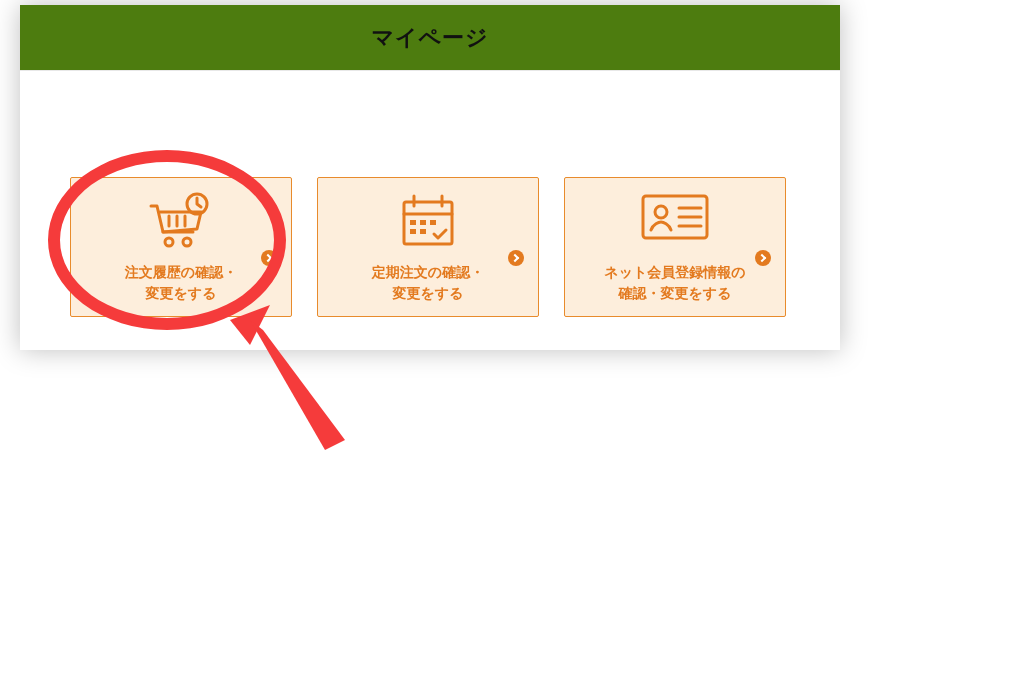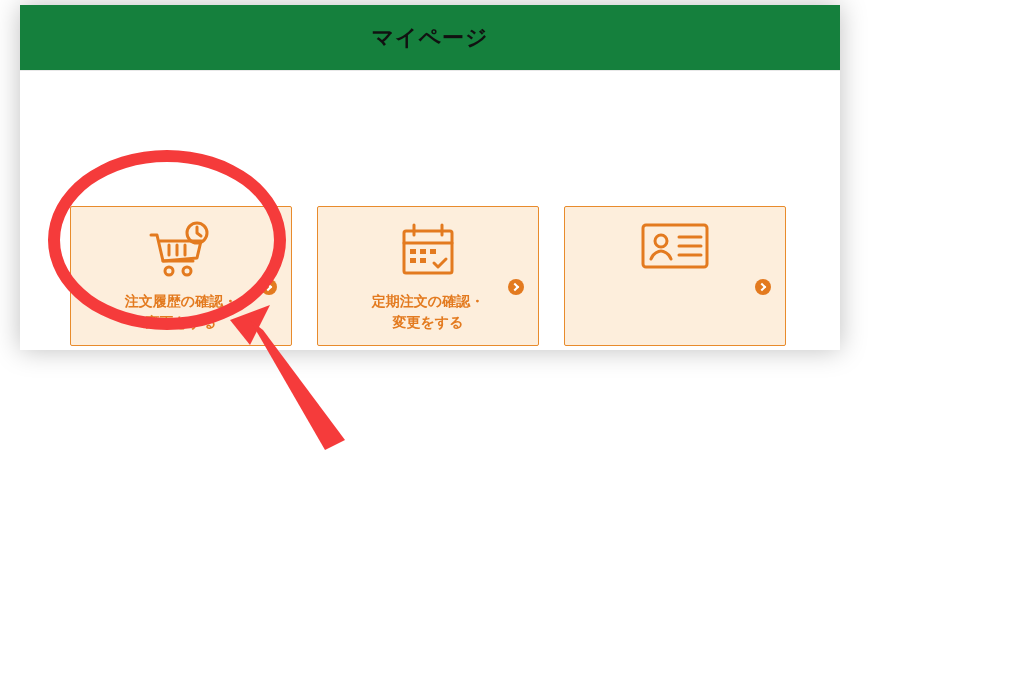--- a/index.html
+++ b/index.html
@@ -2,36 +2,36 @@
 <html><head>
 <meta charset="utf-8">
 <style>
   html,body{margin:0;padding:0;width:1024px;height:683px;background:#fff;font-family:"Hiragino Kaku Gothic ProN","Yu Gothic","Meiryo",sans-serif;}
   .panel{
     position:absolute;left:20px;top:5px;width:820px;height:345px;
     background:#fff;
     box-shadow:0 0 25px rgba(0,0,0,0.25);
   }
   .titlebar{
-    width:100%;height:65px;background:#15803d;
+    width:100%;height:65px;background:#4d7c0f;
     display:flex;align-items:center;justify-content:center;
     border-bottom:1px solid #e8e8e8;
   }
   .titlebar span{font-size:22px;font-weight:700;color:#111;letter-spacing:1px;}
   .section-title{
     position:absolute;left:30px;top:138px;font-size:18px;font-weight:700;color:#111;
   }
   .cards{
     position:absolute;left:50px;top:172px;display:flex;gap:25px;
   }
   .card{
     width:222px;height:140px;
     background:#fdeedc;border:1px solid #e88b2c;border-radius:2px;
     position:relative;display:flex;flex-direction:column;align-items:center;justify-content:flex-end;
-    padding-bottom:12px;box-sizing:border-box;cursor:pointer;margin-top:29px;
+    padding-bottom:12px;box-sizing:border-box;cursor:pointer;
   }
   .card .icon-wrap{position:absolute;top:14px;left:50%;transform:translateX(-50%);}
   .card .label{
     font-size:14px;color:#e37a1f;font-weight:700;text-align:center;line-height:1.5;white-space:pre-line;
   }
   .card .chev{
     position:absolute;right:14px;top:72px;width:16px;height:16px;border-radius:50%;
     background:#e37a1f;display:flex;align-items:center;justify-content:center;
   }
   .card .chev::after{
@@ -104,20 +104,22 @@
         <svg width="72" height="50" viewBox="0 0 72 50">
           <g fill="none" stroke="#e37a1f" stroke-width="3" stroke-linecap="round" stroke-linejoin="round">
             <rect x="4" y="4" width="64" height="42" rx="3"></rect>
             <circle cx="22" cy="20" r="6"></circle>
             <path d="M12 38c2-6 8-8 10-8s8 2 10 8"></path>
             <path d="M40 16h22M40 25h22M40 34h22"></path>
           </g>
         </svg>
       </div>
       <div class="chev"></div>
+      <div class="label">ネット会員登録情報の
+確認・変更をする</div>
     </div>
 
   </div>
 </div>
 
 <div class="ring"></div>
 
 <svg class="arrow" viewBox="0 0 160 160">
   <g fill="#f53b3b">
     <polygon points="15,20 55,5 35,45"></polygon>

